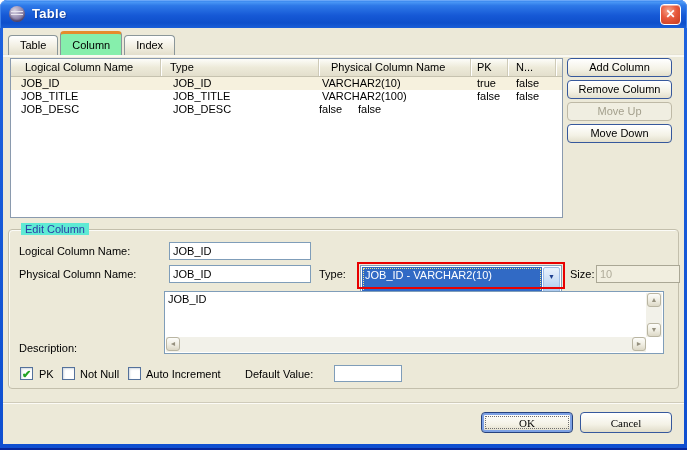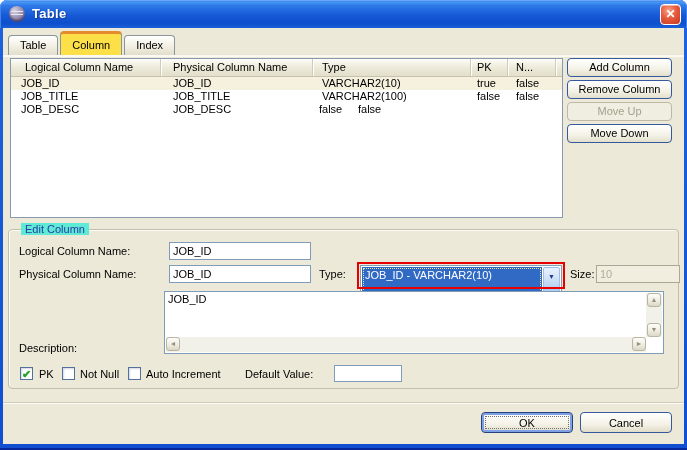--- a/index.html
+++ b/index.html
@@ -42,21 +42,21 @@
 
   
   .tab-strip { position:absolute; left:5px; top:3px; height:24px; display:flex; align-items:flex-end; z-index:2; }
   .tab {
     height:20px; padding:0 11px; margin-right:2px; line-height:19px;
     border:1px solid #8A9699; border-bottom:none; border-radius:4px 4px 0 0;
     background:linear-gradient(180deg,#FFFFFF 0%,#F2EFE2 55%,#E2DECB 100%);
     cursor:pointer;
   }
   .tab.active {
-    height:24px; line-height:22px; background:#fde047; position:relative; z-index:3;
+    height:24px; line-height:22px; background:#86efac; position:relative; z-index:3;
     border-top:3px solid #E68B2C; font-weight:normal;
   }
   .tab-pane-edge { position:absolute; left:0; right:0; top:26px; height:3px; background:#FAF9F3; border-top:1px solid #E6E3D3; z-index:1; }
 
   
   .grid { position:absolute; left:7px; top:30px; width:553px; height:160px; background:#fff; border:1px solid #8A9AAE; }
   .grid-header { display:flex; height:18px; background:linear-gradient(180deg,#FDFDF9 0%,#EDEAD9 50%,#E3DFCC 100%); border-bottom:1px solid #C6C2AF; }
   .gh-cell { line-height:17px; border-right:1px solid #CFCBB8; box-shadow:1px 0 0 #FFFFFF; white-space:nowrap; overflow:hidden; cursor:pointer; }
   .gh-c0 { width:150px; padding-left:14px; }
   .gh-c1 { width:152px; padding-left:12px; }
@@ -126,21 +126,21 @@
   .checkbox { position:absolute; width:13px; height:13px; border:1px solid #54719B; background:#fff; cursor:pointer; box-shadow: inset 1px 1px 2px rgba(120,140,160,.35); }
   .cb-glyph { display:none; color:#23A323; font-size:11px; font-weight:bold; line-height:12px; margin-left:1px; }
   .checkbox.checked .cb-glyph { display:block; }
 
   
   .footer-sep { position:absolute; left:0; right:0; top:374px; border-top:1px solid #CFCBBA; border-bottom:1px solid #FCFBF6; }
   .footer-btn {
     position:absolute; top:384px; width:92px; height:21px;
     border:1px solid #36589C; border-radius:4px;
     background:linear-gradient(180deg,#FFFFFF 0%,#F4F2E6 60%,#E0DCC9 100%);
-    font-family:Liberation Sans, sans-serif; font-size:11px; text-align:center; cursor:pointer;
+    font-family:Liberation Serif, serif; font-size:11px; text-align:center; cursor:pointer;
   }
   .footer-btn.default {
     border:1px solid #26427E;
     box-shadow: 0 0 0 2px #7DA1E4 inset, inset 0 1px 0 #fff;
     outline:1px dotted #6F6F6F; outline-offset:-5px;
   }
 </style>
 </head>
 <body>
 
@@ -157,22 +157,22 @@
     <div class="tab-strip">
       <div class="tab">Table</div>
       <div class="tab active">Column</div>
       <div class="tab">Index</div>
     </div>
     <div class="tab-pane-edge"></div>
 
     <div class="grid">
       <div class="grid-header">
         <div class="gh-cell gh-c0">Logical Column Name</div>
+        <div class="gh-cell gh-c2">Type</div>
         <div class="gh-cell gh-c1">Physical Column Name</div>
-        <div class="gh-cell gh-c2">Type</div>
         <div class="gh-cell gh-c3">PK</div>
         <div class="gh-cell gh-c4">N...</div>
         <div class="gh-cell gh-fill"></div>
       </div>
       <div class="grid-row selected">
         <div class="gr-c0">JOB_ID</div>
         <div class="gr-c1">JOB_ID</div>
         <div class="gr-c2">VARCHAR2(10)</div>
         <div class="gr-c3">true</div>
         <div class="gr-c4">false</div>

